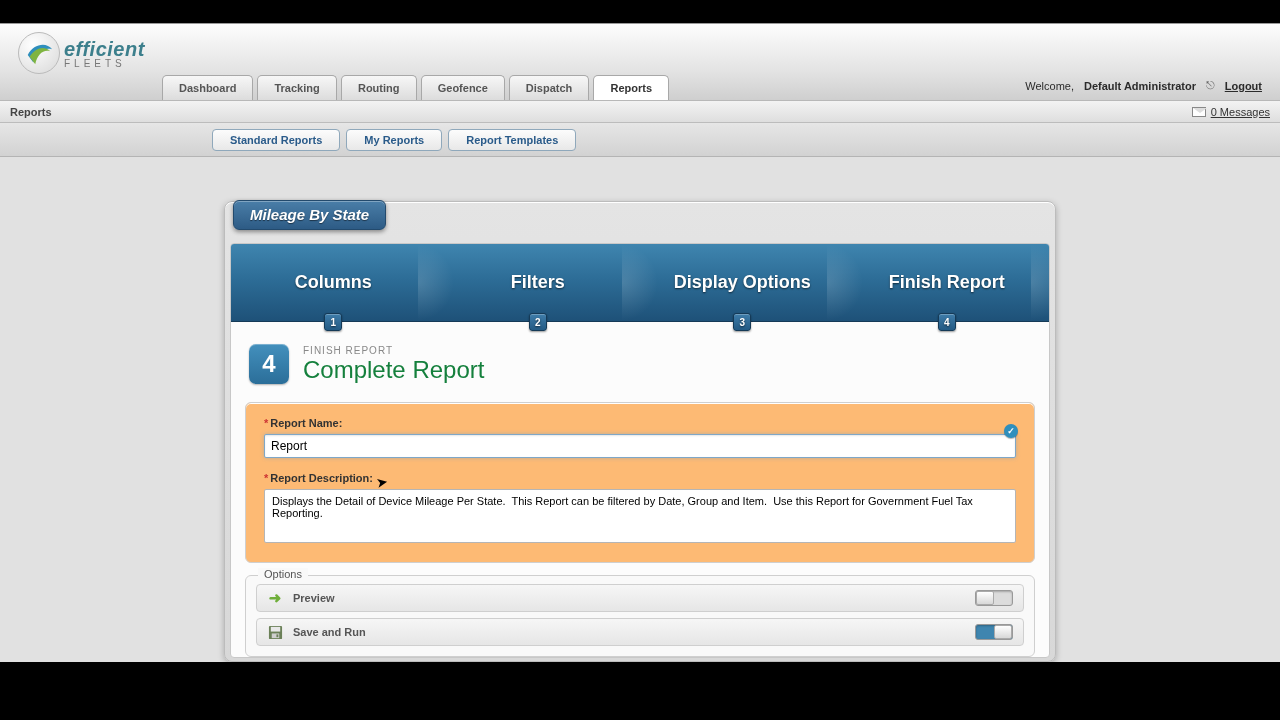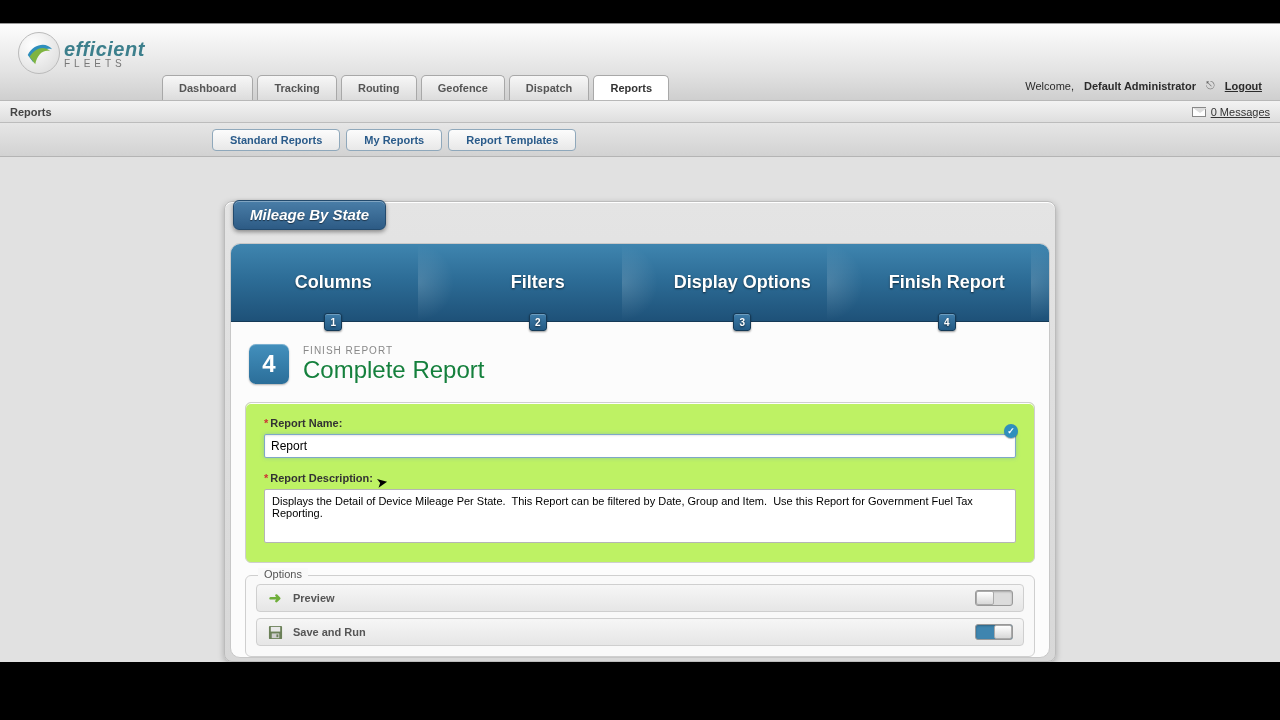--- a/index.html
+++ b/index.html
@@ -124,21 +124,21 @@
     padding: 5px 16px 6px;
     border-radius:6px;
     border:1px solid #234a6d;
     box-shadow: 0 2px 4px rgba(0,0,0,.4), inset 0 1px 0 rgba(255,255,255,.3);
     text-shadow:0 1px 1px rgba(0,0,0,.5);
   }
   .panel-inner {
     margin-top:36px;
     background:#fcfcfc;
     border:1px solid #c8c8c8;
-    border-radius:10px;
+    border-radius:4px;
     overflow:hidden;
   }
   
   .wizard {
     height:78px;
     background: linear-gradient(#3f85af 0%, #2d6d97 45%, #1e5178 100%);
     display:flex;
     border-bottom:1px solid #153a57;
     position:relative;
   }
@@ -176,21 +176,21 @@
     background: linear-gradient(#4390bd,#2b6e99);
     border-radius:7px; color:#fff; font-size:24px; font-weight:bold;
     display:flex;align-items:center;justify-content:center;
     box-shadow: inset 0 1px 0 rgba(255,255,255,.3), 0 1px 2px rgba(0,0,0,.3);
   }
   .step-head-text .eyebrow { font-size:10px; letter-spacing:1px; color:#888;}
   .step-head-text .title { font-size:24px; color:#15803d; font-weight:normal;}
   
   .form-card {
     margin: 6px 14px 12px;
-    background:#bef264;
+    background:#fdba74;
     border:1px solid #cfcfcf;
     border-radius:6px;
     padding: 14px 18px 16px;
     box-shadow: inset 0 1px 0 #fff;
   }
   .fld-label { font-size:11px; font-weight:bold; color:#333; margin-bottom:5px;}
   .fld-label .req { color:#c33; margin-right:2px; }
   .txt {
     width:100%;
     border:1px solid #7fa7c7;

